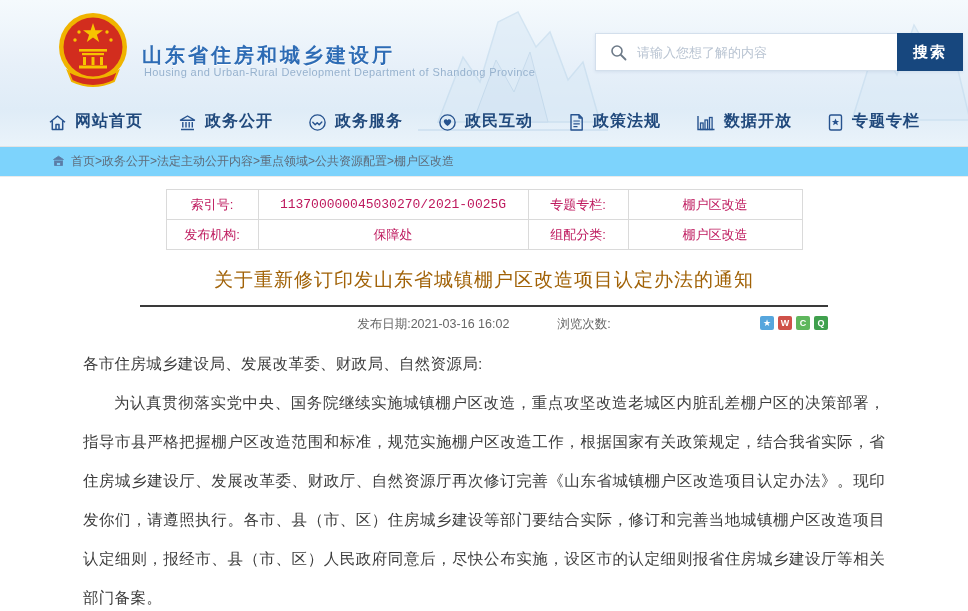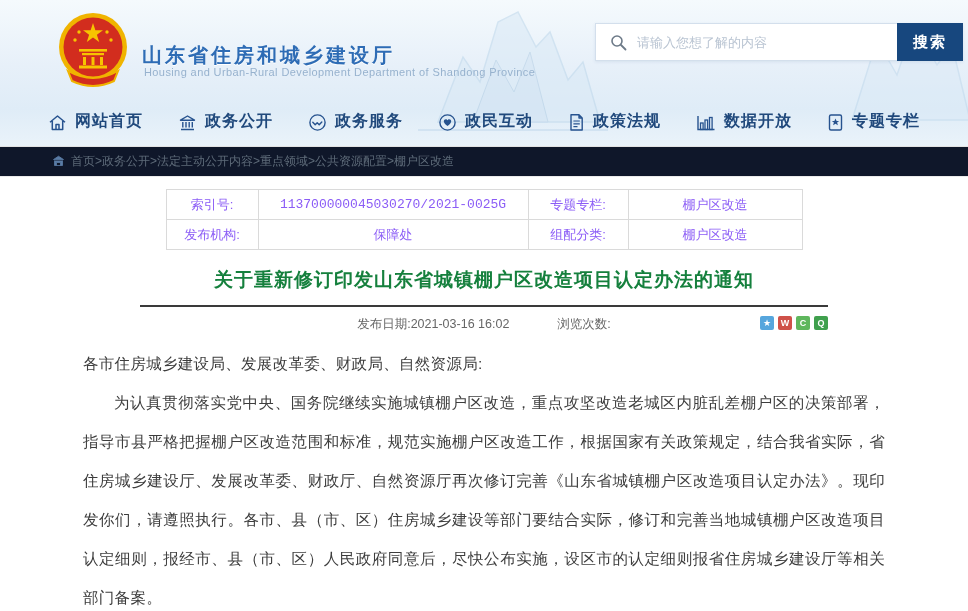--- a/index.html
+++ b/index.html
@@ -22,21 +22,21 @@
     position: absolute; left: 142px; top: 22px;
     font-size: 20px; font-weight: 700; color: #2e6cb5; letter-spacing: 3px;
     text-shadow: 0 1px 0 #ffffff;
     margin-top: 20px;
   }
   .site-subtitle {
     position: absolute; left: 144px; top: 66px;
     font-size: 11px; color: #97b2ce; letter-spacing: .4px;
   }
   .search-box {
-    position: absolute; left: 595px; top: 23px; width: 368px; height: 38px;
+    position: absolute; left: 595px; top: 33px; width: 368px; height: 38px;
     background: #ffffff; border: 1px solid #d3dfec; display: flex; align-items: center;
     box-shadow: 0 1px 3px rgba(70,110,160,.12);
   }
   .search-glyph { margin: 0 10px 0 14px; display: flex; }
   .search-input {
     flex: 1; border: none; outline: none; font-size: 13px; color: #444;
     background: transparent; height: 100%;
   }
   .search-input::placeholder { color: #b9c4d2; }
   .search-btn {
@@ -48,40 +48,40 @@
   .nav-row {
     position: relative; height: 46px; display: flex; align-items: center;
     justify-content: space-between; padding: 0 48px;
   }
   .nav-item { display: flex; align-items: flex-end; gap: 8px; cursor: pointer; }
   .nav-item svg { display: block; }
   .nav-label { font-size: 16px; font-weight: 700; color: #20497c; letter-spacing: 1px; }
 
   
   .breadcrumb-bar {
-    height: 31px; background: #0f172a; border-top: 1px solid #e3e3e3; border-bottom: 1px solid #ebebeb;
+    height: 31px; background: #7dd3fc; border-top: 1px solid #e3e3e3; border-bottom: 1px solid #ebebeb;
     display: flex; align-items: center; padding-left: 52px; gap: 6px;
   }
   .breadcrumb-text { font-size: 12px; color: #5e6b79; cursor: pointer; }
 
   
   .content { padding-top: 12px; }
   table.info-table { border-collapse: collapse; margin: 0 auto; }
   .info-table td {
-    border: 1px solid #dadada; height: 30px; font-size: 13px; color: #8b5cf6;
+    border: 1px solid #dadada; height: 30px; font-size: 13px; color: #be185d;
     text-align: center; vertical-align: middle; background: #ffffff;
   }
   .td-label1 { width: 92px;  color: #444; }
   .td-value1 { width: 270px; font-family: Liberation Mono, monospace; }
   .td-label2 { width: 100px; color: #444; }
   .td-value2 { width: 174px; }
 
   .article-title {
     margin-top: 17px; text-align: center;
-    font-size: 19px; font-weight: 700; color: #15803d; letter-spacing: 1px;
+    font-size: 19px; font-weight: 400; color: #a16207; letter-spacing: 1px;
   }
   .article-rule { width: 688px; margin: 12px auto 0; border-bottom: 2px solid #3a3a3a; }
   .article-meta {
     position: relative; width: 688px; margin: 7px auto 0; height: 20px;
     display: flex; justify-content: center; gap: 48px; align-items: center;
     font-size: 12.5px; color: #666666;
   }
   .share-group { position: absolute; right: 0; top: 2px; display: flex; gap: 4px; }
   .share-icon {
     width: 14px; height: 14px; border-radius: 2px; cursor: pointer;

